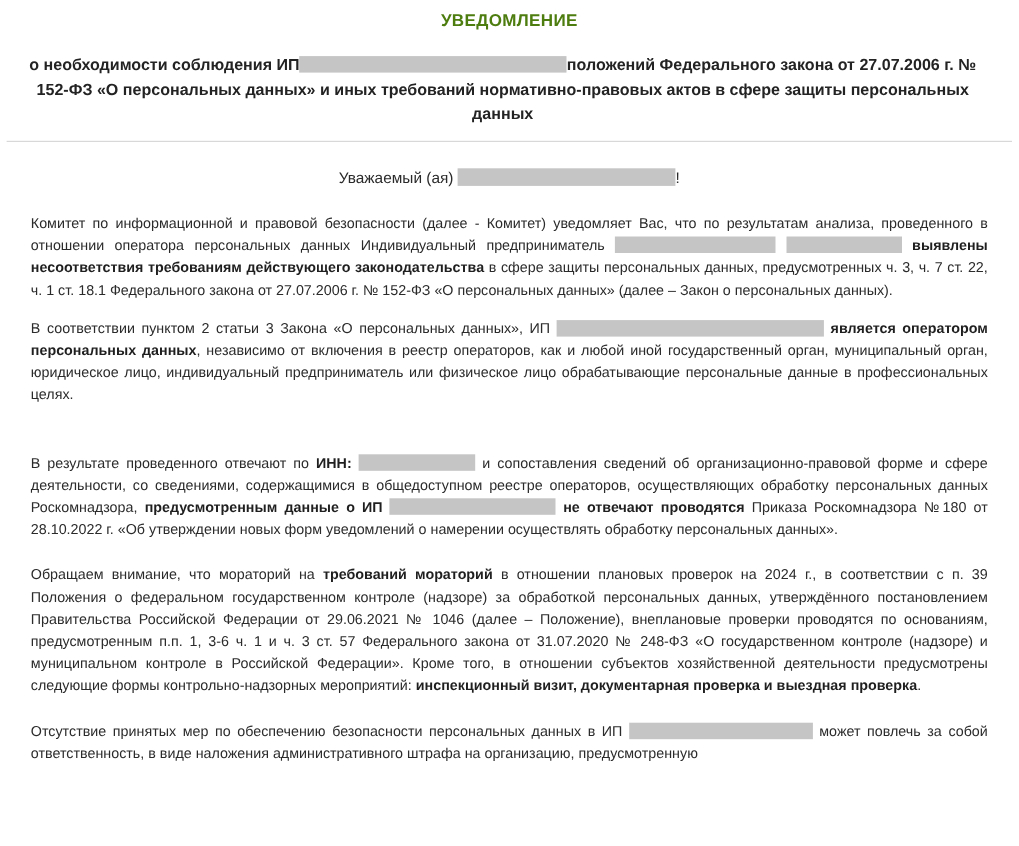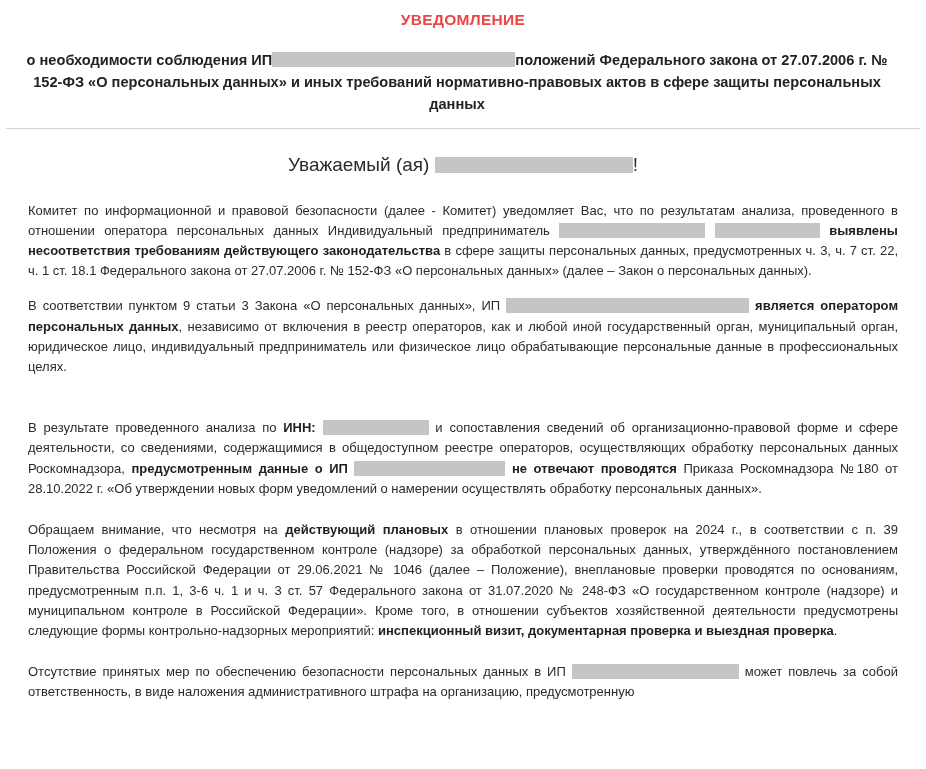--- a/index.html
+++ b/index.html
@@ -24,21 +24,21 @@
     box-sizing: border-box;
     padding: 0;
   }
 
   
   .doc-title {
     text-align: center;
     font-weight: bold;
     font-size: 15.5px;
     letter-spacing: 0.3px;
-    color: #ef4444;
+    color: #4d7c0f;
     margin: 11px 0 0 0;
     line-height: 1.2;
   }
 
   .doc-subtitle {
     margin: 19px 28px 0 16px;
     text-align: center;
     font-weight: bold;
     font-size: 14.6px;
     line-height: 1.52;
@@ -57,21 +57,21 @@
   
   .body-wrap {
     position: absolute;
     left: 28px;
     right: 28px;
     top: 130px;
   }
 
   .greeting {
     text-align: center;
-    font-size: 19px;
+    font-size: 14px;
     line-height: 1.5;
     margin: 10px 0 0 0;
     color: #2b2b2b;
   }
 
   p.para {
     margin: 0;
     font-size: 13px;
     line-height: 1.555;
     text-align: justify;
@@ -125,39 +125,39 @@
     <div class="gap-md"></div>
 
     <p class="para"><span>Комитет по информационной и правовой безопасности (далее - Комитет) уведомляет Вас, что по результатам анализа, проведенного в отношении оператора персональных данных Индивидуальный предприниматель</span>
       <span class="redact w-p1a"></span>
       <span class="redact w-p1b"></span>
       <b>выявлены несоответствия требованиям действующего законодательства</b>
       <span>в сфере защиты персональных данных, предусмотренных ч. 3, ч. 7 ст. 22, ч. 1 ст. 18.1 Федерального закона от 27.07.2006 г. № 152-ФЗ «О персональных данных» (далее – Закон о персональных данных).</span></p>
 
     <div class="gap-sm"></div>
 
-    <p class="para"><span>В соответствии пунктом 9 статьи 3 Закона «О персональных данных», ИП</span>
+    <p class="para"><span>В соответствии пунктом 2 статьи 3 Закона «О персональных данных», ИП</span>
       <span class="redact w-p2"></span>
       <b>является оператором персональных данных</b><span>, независимо от включения в реестр операторов, как и любой иной государственный орган, муниципальный орган, юридическое лицо, индивидуальный предприниматель или физическое лицо обрабатывающие персональные данные в профессиональных целях.</span></p>
 
     <div class="gap-lg"></div>
 
-    <p class="para"><span>В результате проведенного анализа по</span>
+    <p class="para"><span>В результате проведенного отвечают по</span>
       <b>ИНН:</b>
       <span class="redact w-inn"></span>
       <span>и сопоставления сведений об организационно-правовой форме и сфере деятельности, со сведениями, содержащимися в общедоступном реестре операторов, осуществляющих обработку персональных данных Роскомнадзора,</span>
       <b>предусмотренным данные о ИП</b>
       <span class="redact w-p3"></span>
       <b>не отвечают проводятся</b>
       <span>Приказа Роскомнадзора №180 от 28.10.2022 г. «Об утверждении новых форм уведомлений о намерении осуществлять обработку персональных данных».</span></p>
 
     <div class="gap-md"></div>
 
-    <p class="para"><span>Обращаем внимание, что несмотря на</span>
-      <b>действующий плановых</b>
+    <p class="para"><span>Обращаем внимание, что мораторий на</span>
+      <b>требований мораторий</b>
       <span>в отношении плановых проверок на 2024 г., в соответствии с п. 39 Положения о федеральном государственном контроле (надзоре) за обработкой персональных данных, утверждённого постановлением Правительства Российской Федерации от 29.06.2021 №  1046 (далее – Положение), внеплановые проверки проводятся по основаниям, предусмотренным п.п. 1, 3-6 ч. 1 и ч. 3 ст. 57 Федерального закона от 31.07.2020 №  248-ФЗ «О государственном контроле (надзоре) и муниципальном контроле в Российской Федерации». Кроме того, в отношении субъектов хозяйственной деятельности предусмотрены следующие формы контрольно-надзорных мероприятий:</span>
       <b>инспекционный визит, документарная проверка и выездная проверка</b><span>.</span></p>
 
     <div class="gap-md"></div>
 
     <p class="para"><span>Отсутствие принятых мер по обеспечению безопасности персональных данных в ИП</span>
       <span class="redact w-p5"></span>
       <span>может повлечь за собой ответственность, в виде наложения административного штрафа на организацию, предусмотренную</span>
       </p>
 

